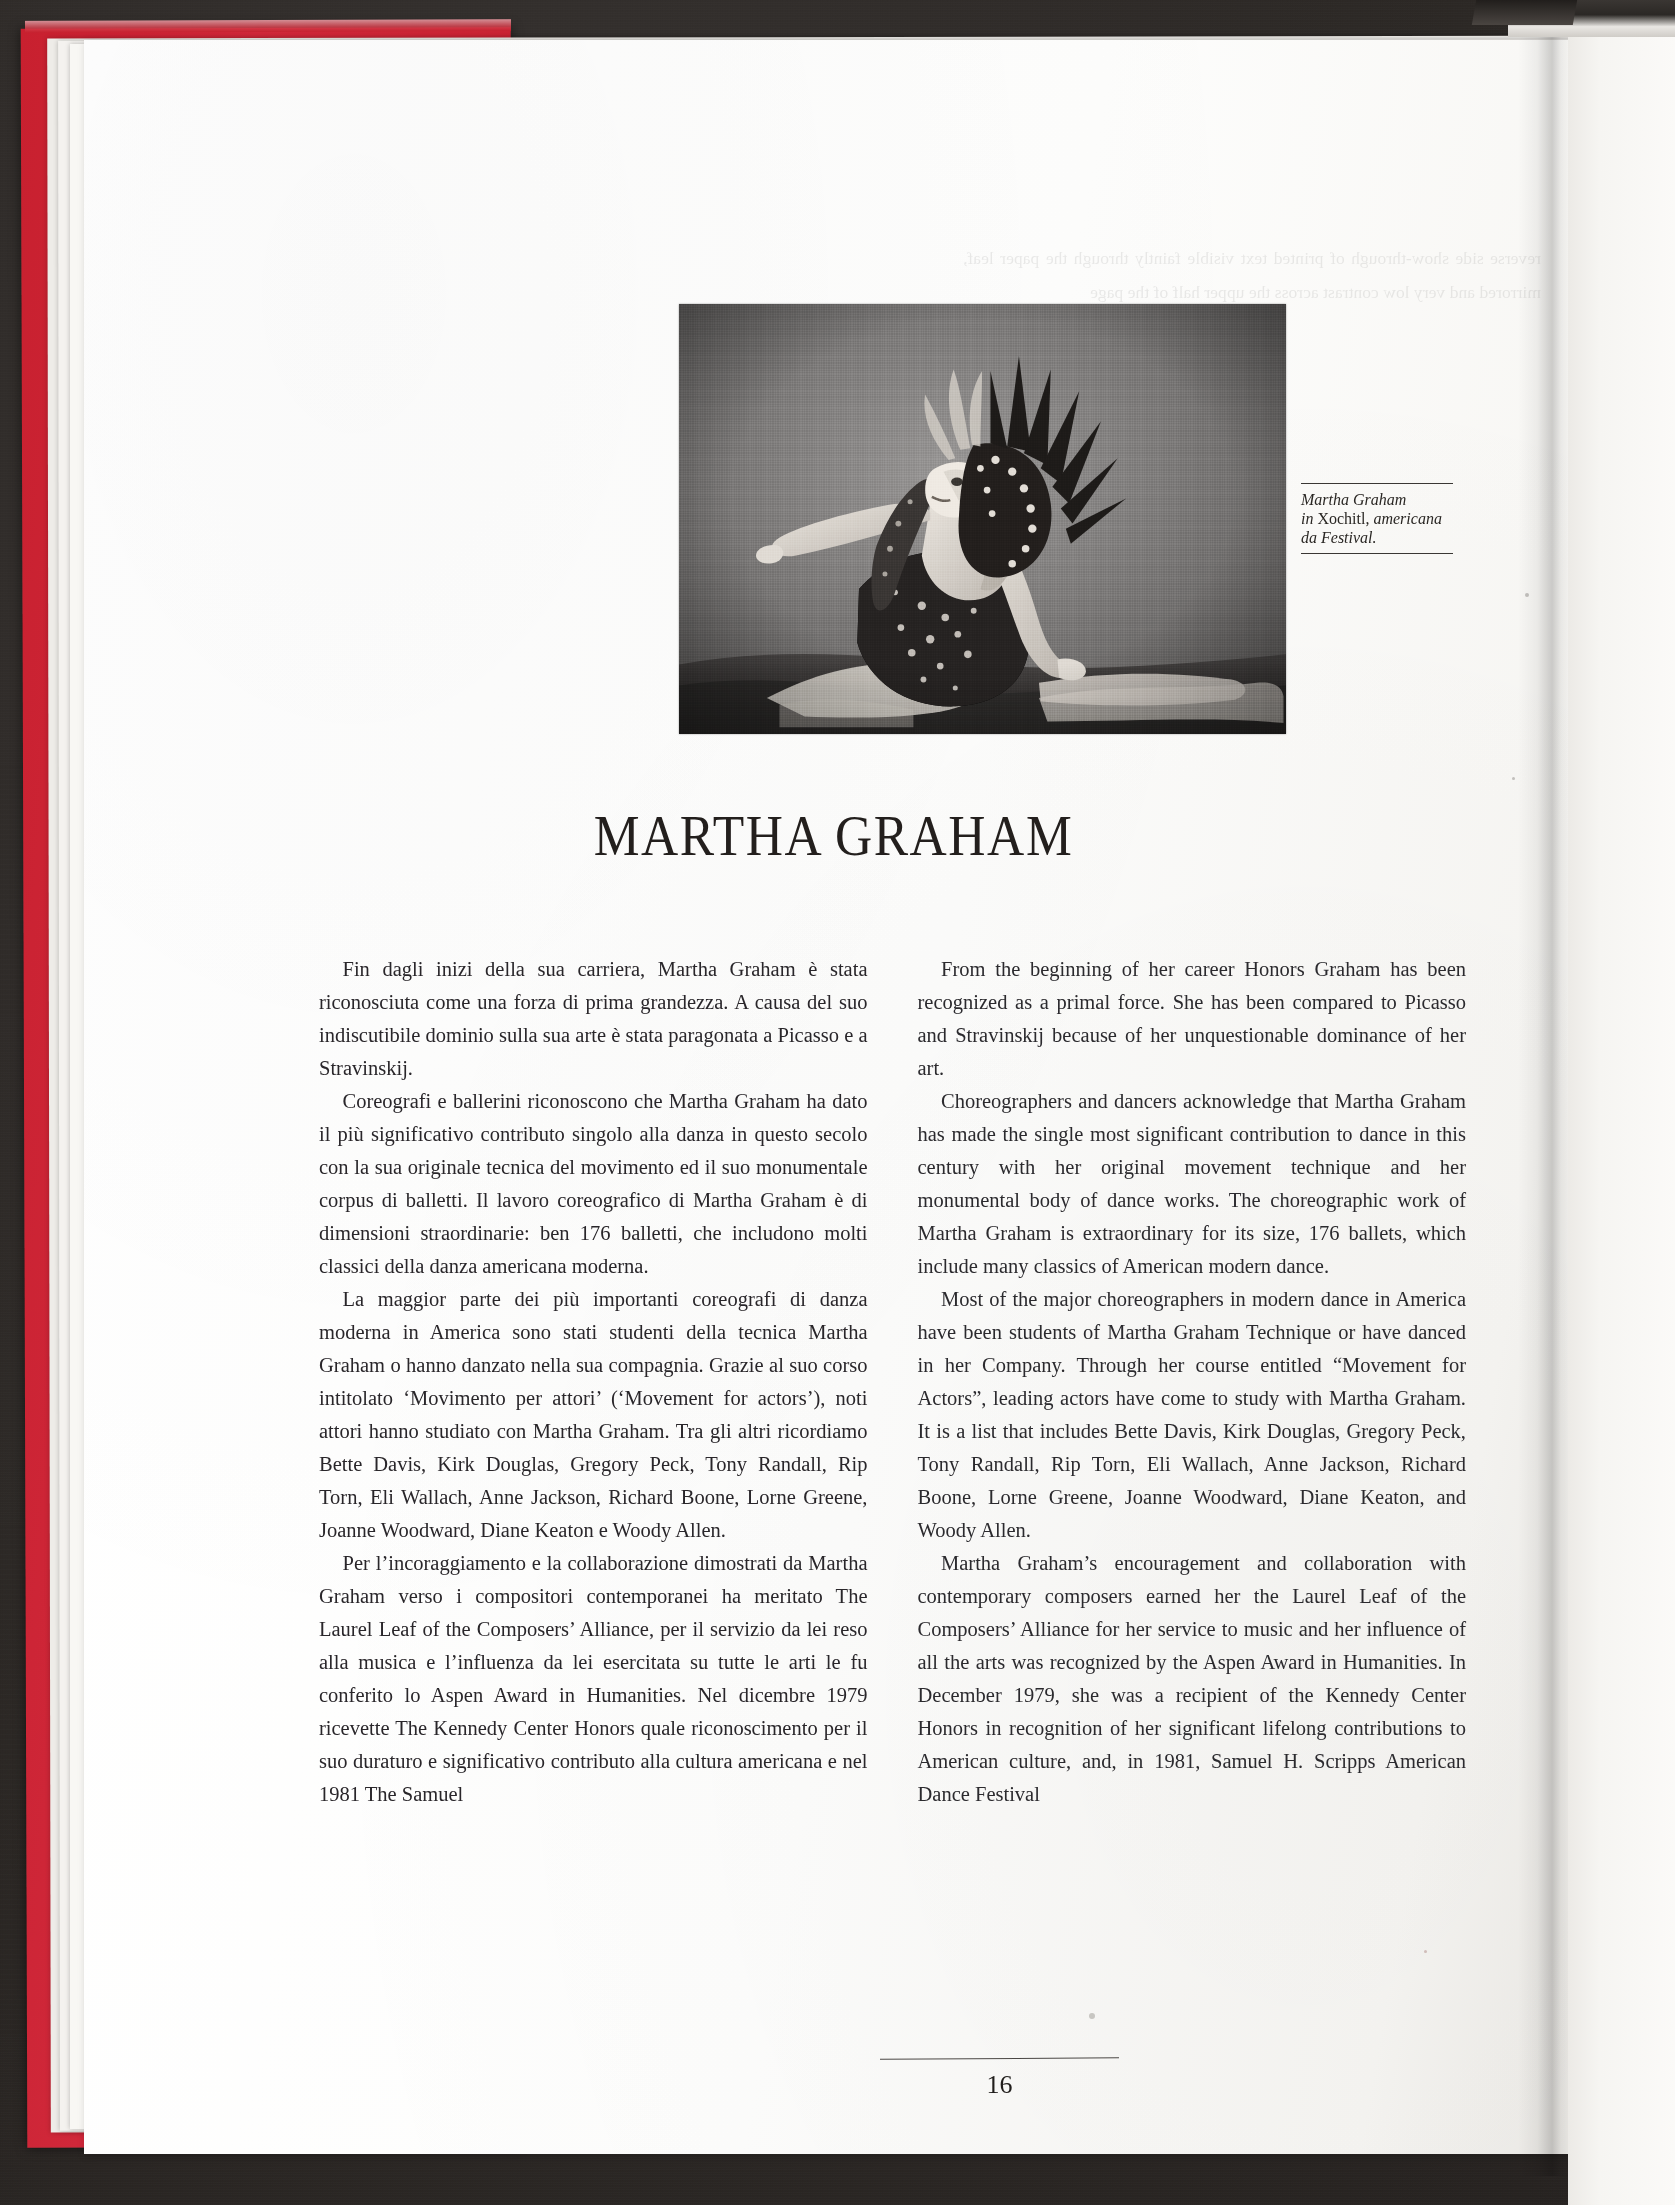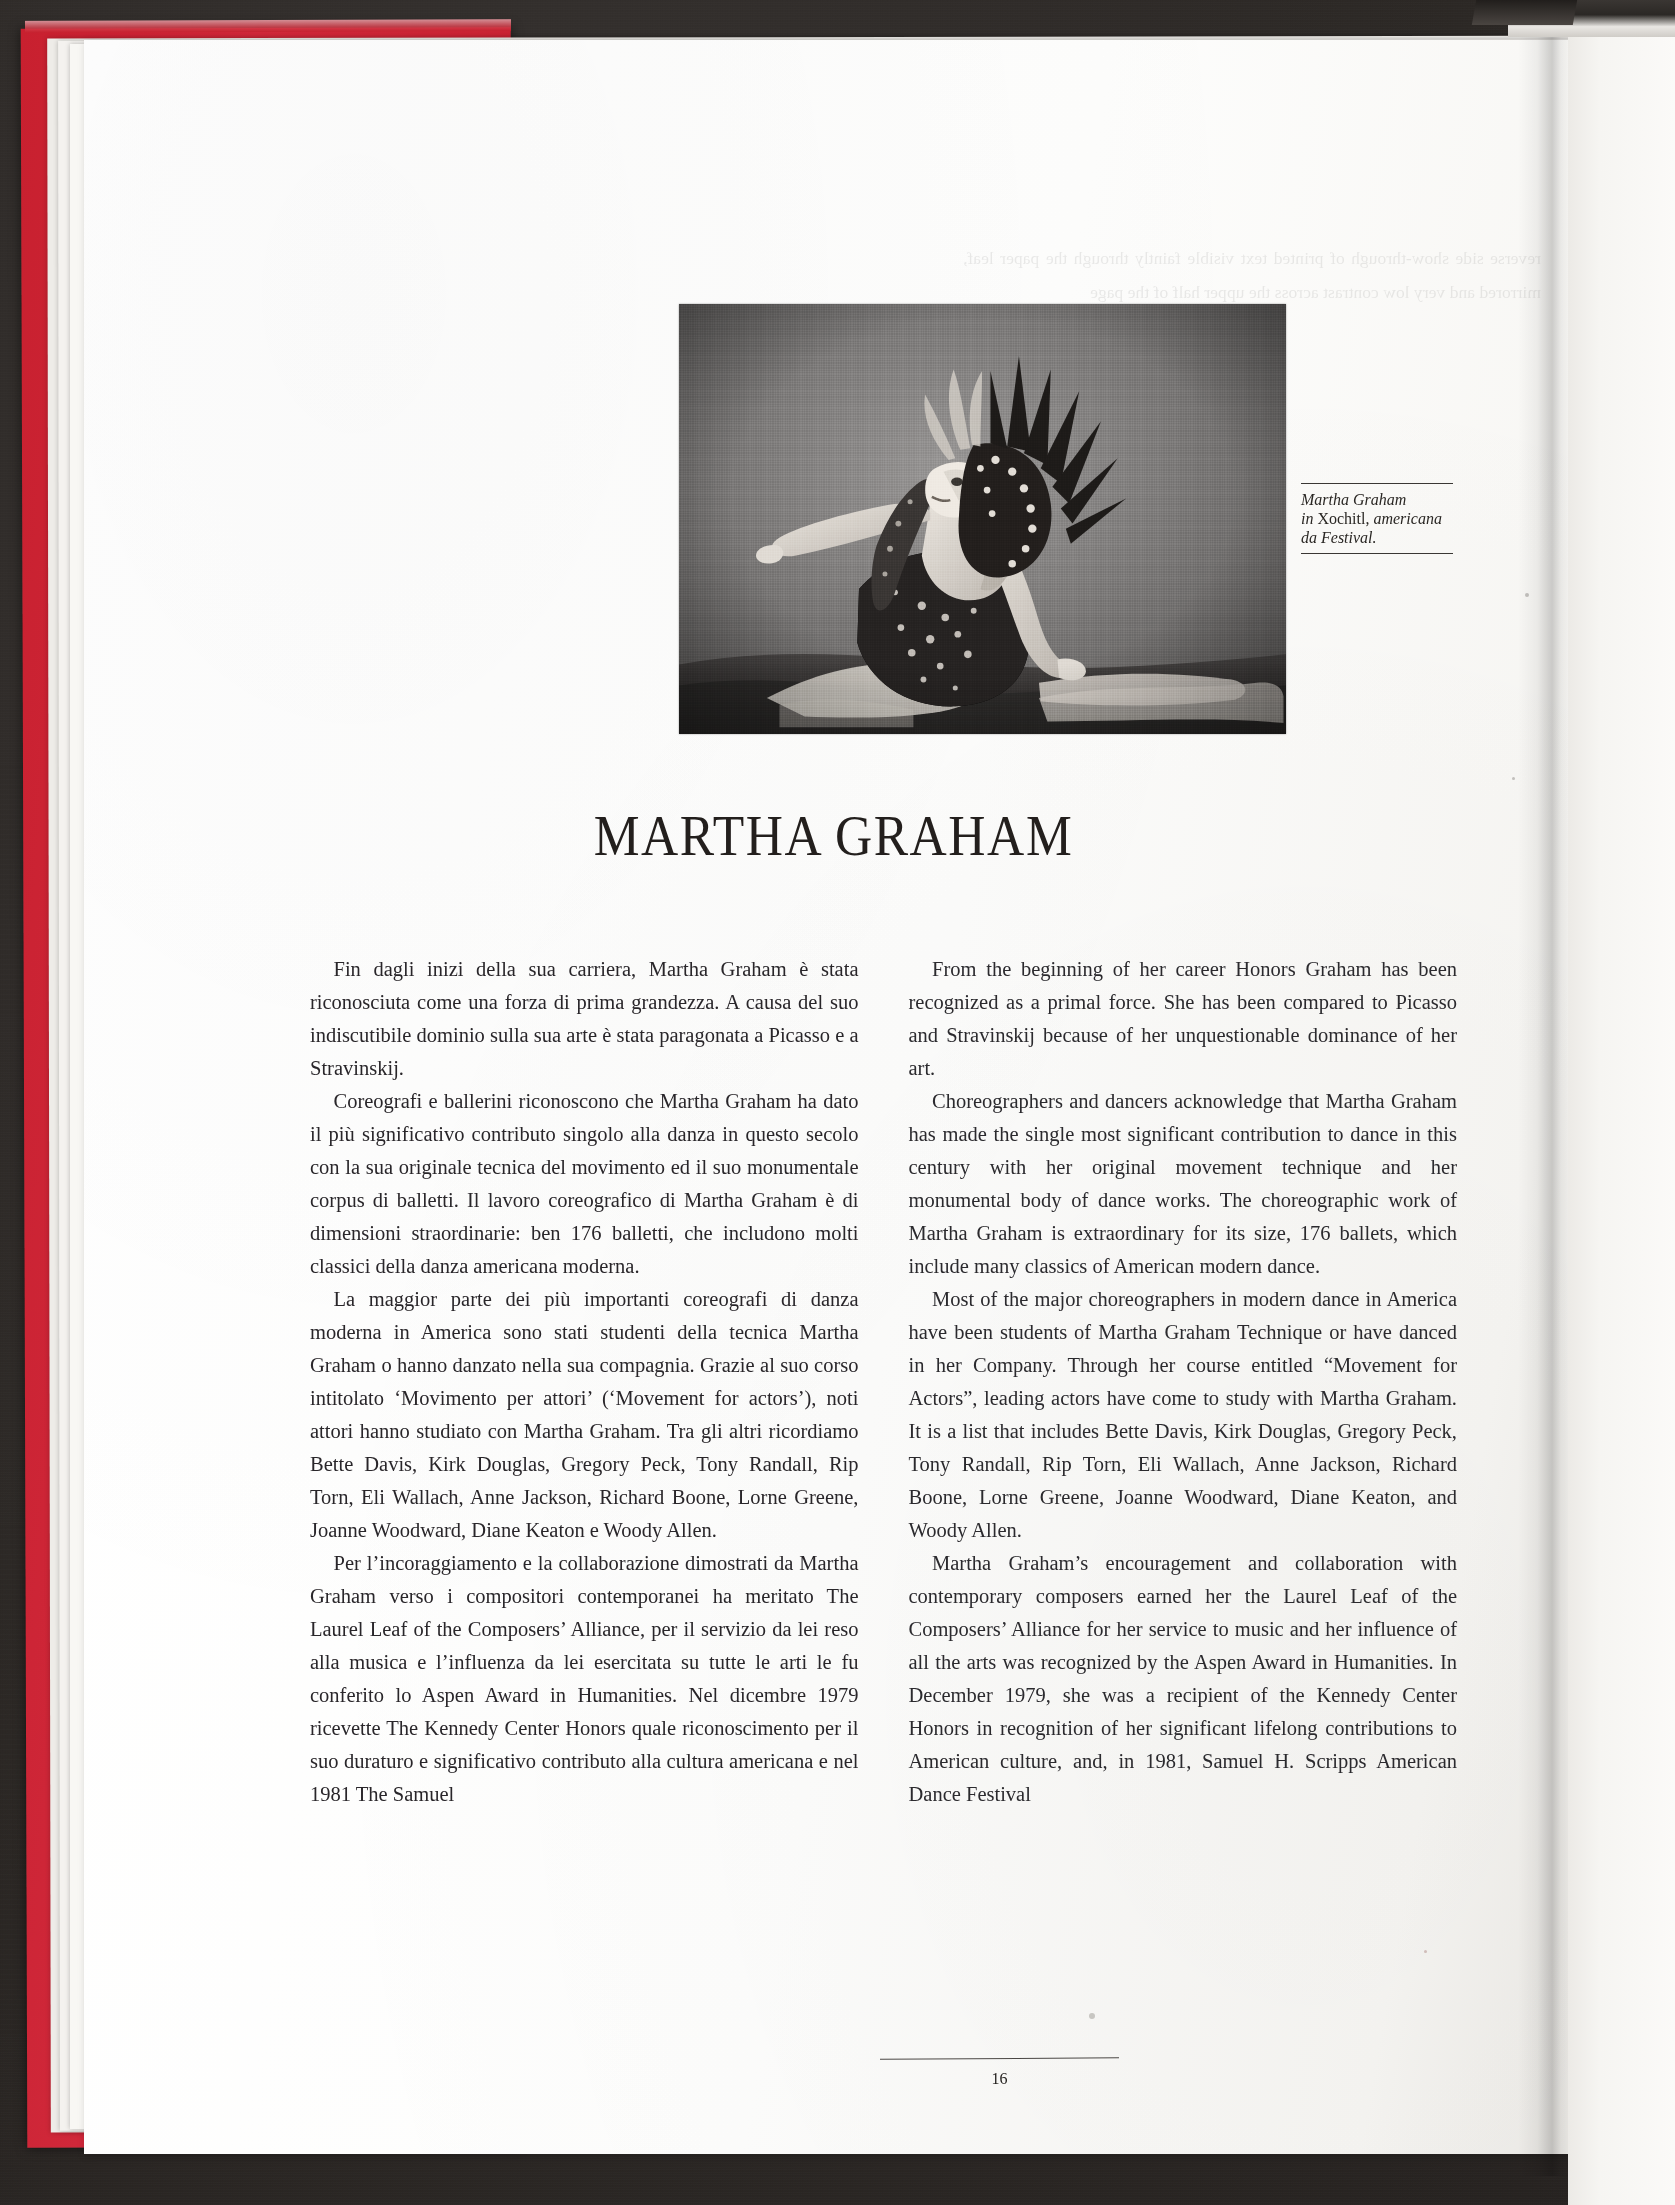--- a/index.html
+++ b/index.html
@@ -191,21 +191,21 @@
     font-size: 56px;
     letter-spacing: 1.7px;
     font-weight: 400;
     color: #231f1d;
     transform: scaleX(0.92);
   }
 
   
   .cols {
     position: absolute;
-    left: 226px;
+    left: 235px;
     top: 913px;
     width: 1147px;
     display: flex;
     gap: 50px;
   }
   .col {
     width: 549px;
     font-size: 20.5px;
     line-height: 33px;
     color: #29262a;
@@ -228,21 +228,21 @@
     height: 0.8px;
     background: #4a4744;
     transform: rotate(-0.35deg);
   }
   .folio {
     position: absolute;
     left: 796px;
     top: 2030px;
     width: 239px;
     text-align: center;
-    font-size: 16px;
+    font-size: 26px;
     color: #211e1c;
   }
 
   
   .speck { position:absolute; background:#8d8a86; border-radius:50%; opacity:.5; }
 </style>
 </head>
 <body>
 
 <div class="scan">

